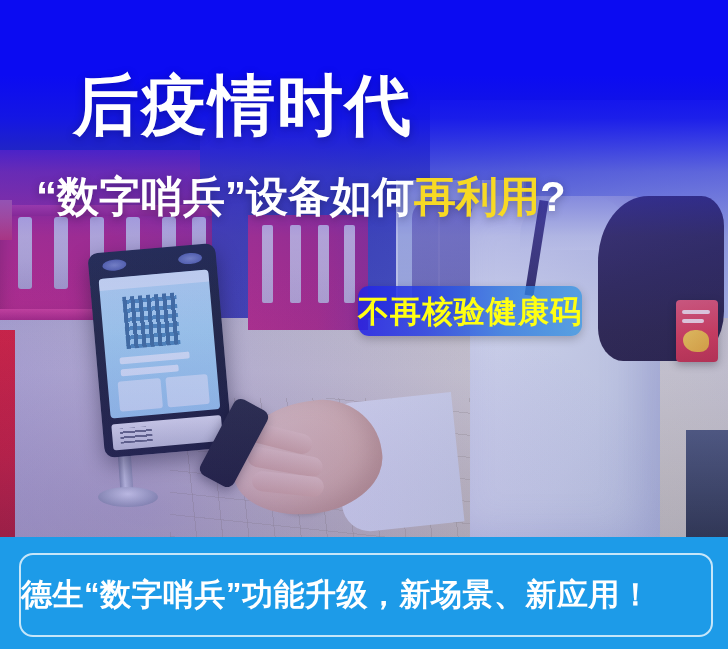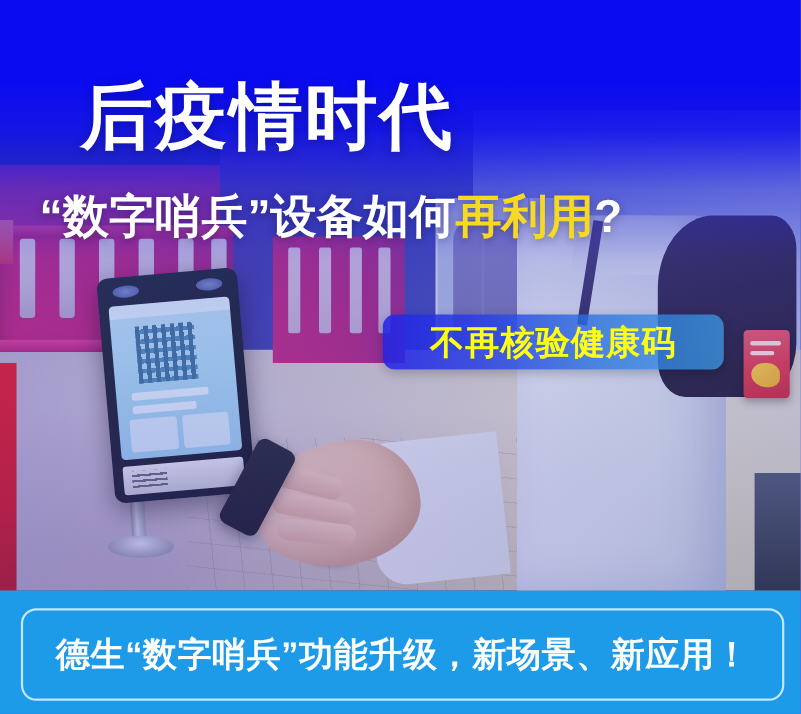--- a/index.html
+++ b/index.html
@@ -359,24 +359,24 @@
     white-space: nowrap;
     text-shadow: 0 2px 8px rgba(0,0,0,.3);
     text-align: center;
   }
   .title-sub .hl { color: #f7d924; }
   .title-sub .qm { color: #ffffff; }
 
   
   .pill-stack {
     position: absolute;
-    left: 348px; top: 286px;
+    left: 358px; top: 286px;
     width: 310px;
     display: flex;
-    flex-direction: column;
+    flex-direction: row;
     gap: 19px;
   }
   .pill {
     height: 50px;
     border-radius: 11px;
     display: flex;
     align-items: center;
     justify-content: center;
     background: linear-gradient(90deg, rgba(36,36,228,.88) 0%, rgba(40,64,226,.85) 30%, rgba(45,118,222,.80) 65%, rgba(58,150,224,.78) 100%);
     box-shadow: 0 3px 10px rgba(0,0,0,.22);
@@ -400,21 +400,21 @@
     background: #1d9be8;
   }
   .banner-inner {
     position: absolute;
     left: 19px; top: 16px;
     width: 690px; height: 80px;
     border: 2px solid rgba(255,255,255,.75);
     border-radius: 14px;
     display: flex;
     align-items: center;
-    justify-content: center;
+    justify-content: flex-start;
   }
   .banner-text {
     font-size: 31px;
     font-weight: 700;
     color: #ffffff;
     letter-spacing: .5px;
     white-space: nowrap;
   }
 </style>
 </head>

